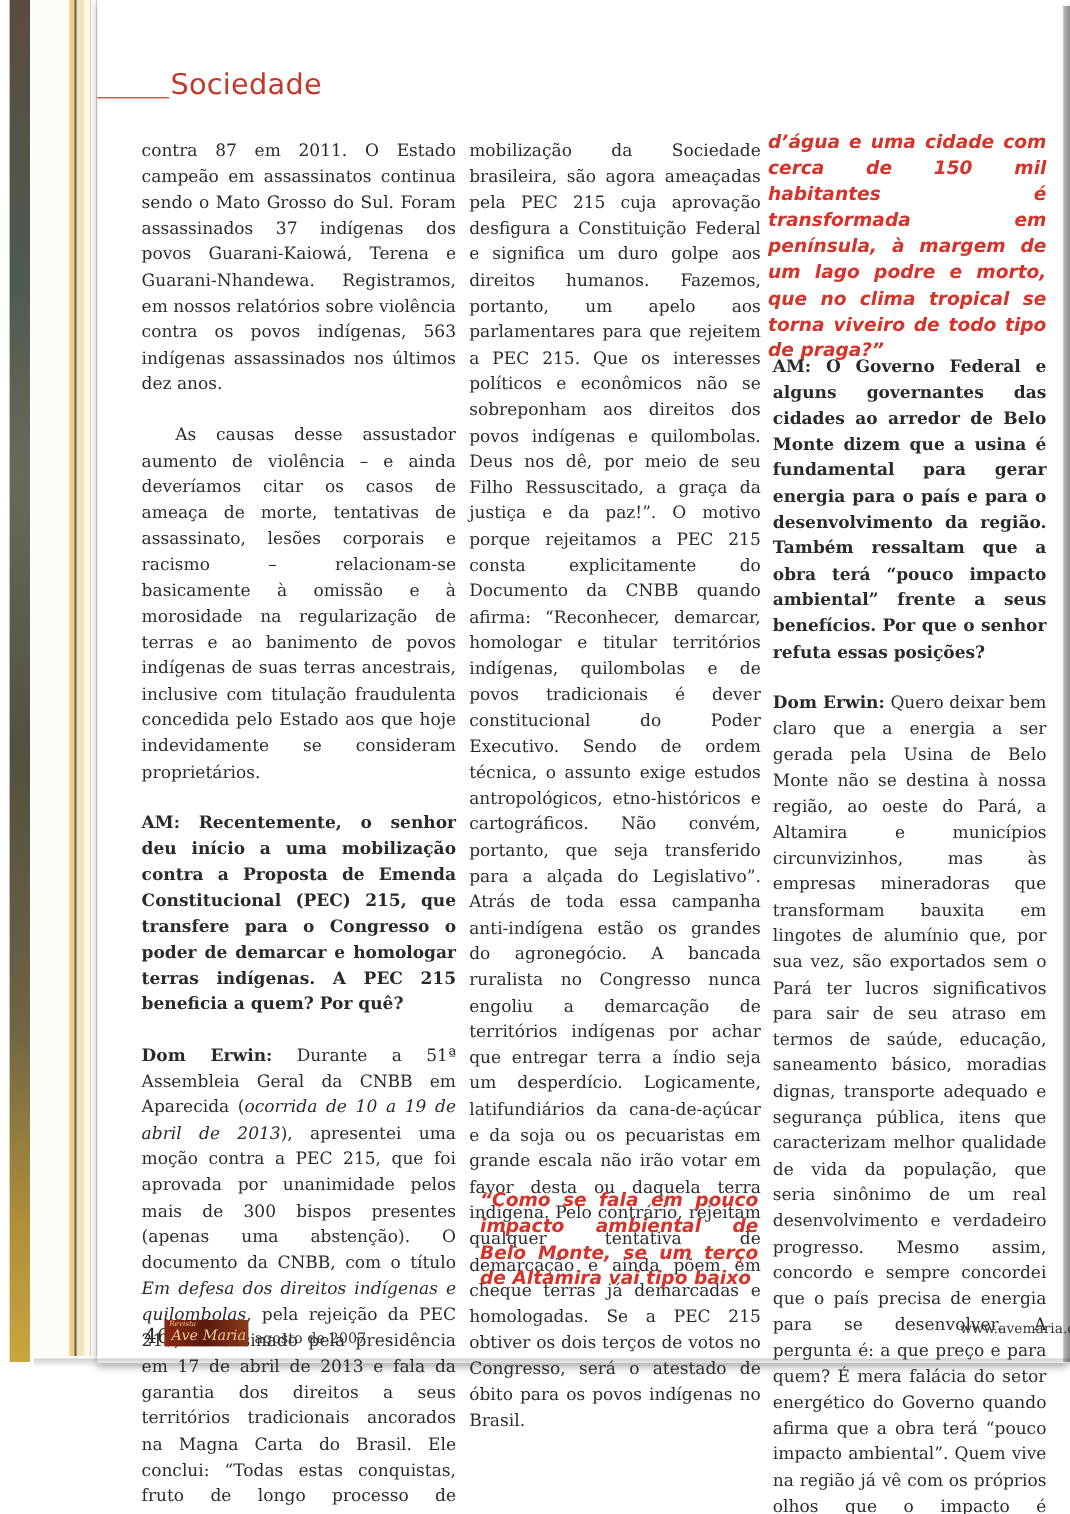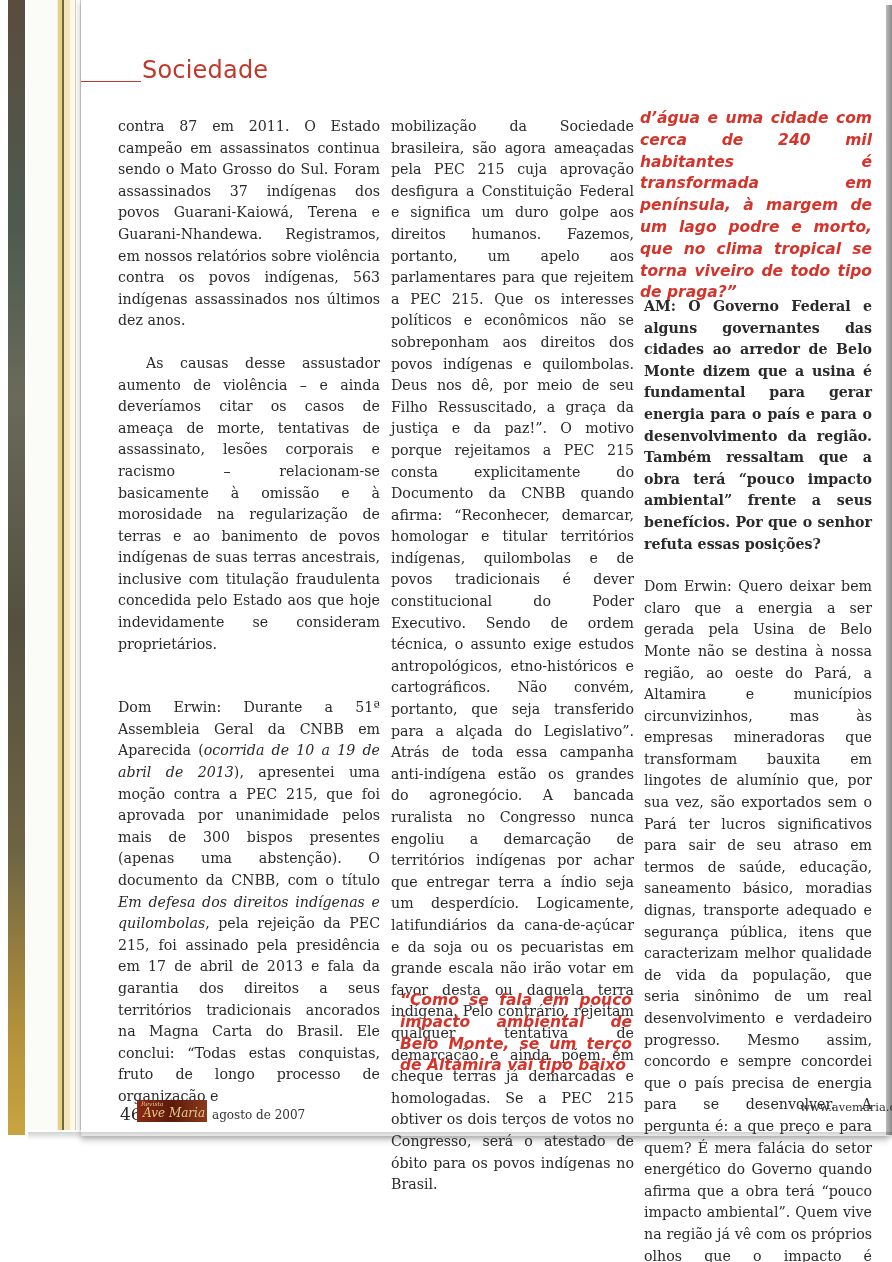--- a/index.html
+++ b/index.html
@@ -45,21 +45,21 @@
     position:absolute; font-size:14.2px; line-height:21.6px; color:#2a2a2a;
     text-align:justify; hyphens:manual;
   }
   .col p { margin:0; }
   .c1 { left:118px; top:116px; width:262px; }
   .c2 { left:391px; top:116px; width:243px; }
   .c3 { left:644px; top:296px; width:228px; }
   .indent { text-indent:28px; }
   .gap { height:21px; }
   .q { font-weight:bold; }
-  .spk { font-weight:normal;margin-top:32px; }
+  .spk { font-weight:bold;margin-top:32px; }
   em { font-style:italic; }
   .pull {
     position:absolute; font-family:"DejaVu Sans", sans-serif; font-style:italic; font-weight:bold;
     color:#d6332a; font-size:15.5px; line-height:21.8px; text-align:justify;
   }
   .pull1 { left:400px; top:990px; width:232px; }
   .pull2 { left:640px; top:108px; width:232px; }
   .footer-num {
     position:absolute; left:120px; top:1104px; font-size:17px; color:#2a2a2a;
   }
@@ -93,30 +93,31 @@
 <div class="bottom-shadow"></div>
 
 <div class="section-rule"></div>
 <div class="section-title">Sociedade</div>
 
 <div class="col c1">
   <p>contra 87 em 2011. O Estado campeão em assassinatos continua sendo o Mato Grosso do Sul. Foram assassinados 37 indígenas dos povos Guarani-Kaiowá, Terena e Guarani-Nhandewa. Registramos, em nossos relatórios sobre violência contra os povos indígenas, 563 indígenas assassinados nos últimos dez anos.</p>
   <div class="gap"></div>
   <p class="indent">As causas desse assustador aumento de violência – e ainda deveríamos citar os casos de ameaça de morte, tentativas de assassinato, lesões corporais e racismo – relacionam-se basicamente à omissão e à morosidade na regularização de terras e ao banimento de povos indígenas de suas terras ancestrais, inclusive com titulação fraudulenta concedida pelo Estado aos que hoje indevidamente se consideram proprietários.</p>
   <div class="gap"></div>
+  <p class="q">AM: Recentemente, o senhor deu início a uma mobilização contra a Proposta de Emenda Constitucional (PEC) 215, que transfere para o Congresso o poder de demarcar e homologar terras indígenas. A PEC 215 beneficia a quem? Por quê?</p>
   <div class="gap"></div>
   <p><span class="spk">Dom Erwin:</span><span> Durante a 51ª Assembleia Geral da CNBB em Aparecida (</span><em>ocorrida de 10 a 19 de abril de 2013</em><span>), apresentei uma moção contra a PEC 215, que foi aprovada por unanimidade pelos mais de 300 bispos presentes (apenas uma abstenção). O documento da CNBB, com o título </span><em>Em defesa dos direitos indígenas e quilombolas</em><span>, pela rejeição da PEC 215, foi assinado pela presidência em 17 de abril de 2013 e fala da garantia dos direitos a seus territórios tradicionais ancorados na Magna Carta do Brasil. Ele conclui: “Todas estas conquistas, fruto de longo processo de organização e</span></p>
 </div>
 
 <div class="col c2">
   <p>mobilização da Sociedade brasileira, são agora ameaçadas pela PEC 215 cuja aprovação desfigura a Constituição Federal e significa um duro golpe aos direitos humanos. Fazemos, portanto, um apelo aos parlamentares para que rejeitem a PEC 215. Que os interesses políticos e econômicos não se sobreponham aos direitos dos povos indígenas e quilombolas. Deus nos dê, por meio de seu Filho Ressuscitado, a graça da justiça e da paz!”. O motivo porque rejeitamos a PEC 215 consta explicitamente do Documento da CNBB quando afirma: “Reconhecer, demarcar, homologar e titular territórios indígenas, quilombolas e de povos tradicionais é dever constitucional do Poder Executivo. Sendo de ordem técnica, o assunto exige estudos antropológicos, etno-históricos e cartográficos. Não convém, portanto, que seja transferido para a alçada do Legislativo”. Atrás de toda essa campanha anti-indígena estão os grandes do agronegócio. A bancada ruralista no Congresso nunca engoliu a demarcação de territórios indígenas por achar que entregar terra a índio seja um desperdício. Logicamente, latifundiários da cana-de-açúcar e da soja ou os pecuaristas em grande escala não irão votar em favor desta ou daquela terra indígena. Pelo contrário, rejeitam qualquer tentativa de demarcação e ainda põem em cheque terras já demarcadas e homologadas. Se a PEC 215 obtiver os dois terços de votos no Congresso, será o atestado de óbito para os povos indígenas no Brasil.</p>
 </div>
 
 <div class="pull pull1">“Como se fala em pouco impacto ambiental de Belo Monte, se um terço de Altamira vai tipo baixo</div>
-<div class="pull pull2">d’água e uma cidade com cerca de 240 mil habitantes é transformada em península, à margem de um lago podre e morto, que no clima tropical se torna viveiro de todo tipo de praga?”</div>
+<div class="pull pull2">d’água e uma cidade com cerca de 150 mil habitantes é transformada em península, à margem de um lago podre e morto, que no clima tropical se torna viveiro de todo tipo de praga?”</div>
 
 <div class="col c3">
   <p class="q">AM: O Governo Federal e alguns governantes das cidades ao arredor de Belo Monte dizem que a usina é fundamental para gerar energia para o país e para o desenvolvimento da região. Também ressaltam que a obra terá “pouco impacto ambiental” frente a seus benefícios. Por que o senhor refuta essas posições?</p>
   <div class="gap"></div>
   <p><span class="spk">Dom Erwin:</span><span> Quero deixar bem claro que a energia a ser gerada pela Usina de Belo Monte não se destina à nossa região, ao oeste do Pará, a Altamira e municípios circunvizinhos, mas às empresas mineradoras que transformam bauxita em lingotes de alumínio que, por sua vez, são exportados sem o Pará ter lucros significativos para sair de seu atraso em termos de saúde, educação, saneamento básico, moradias dignas, transporte adequado e segurança pública, itens que caracterizam melhor qualidade de vida da população, que seria sinônimo de um real desenvolvimento e verdadeiro progresso. Mesmo assim, concordo e sempre concordei que o país precisa de energia para se desenvolver. A pergunta é: a que preço e para quem? É mera falácia do setor energético do Governo quando afirma que a obra terá “pouco impacto ambiental”. Quem vive na região já vê com os próprios olhos que o impacto é desastroso e, na medida em que a obra avança, mais desastroso vai ficar. Como é</span></p>
 </div>
 
 <div class="footer-num">46</div>
 <div class="footer-logo">
   <span class="small">Revista</span>

